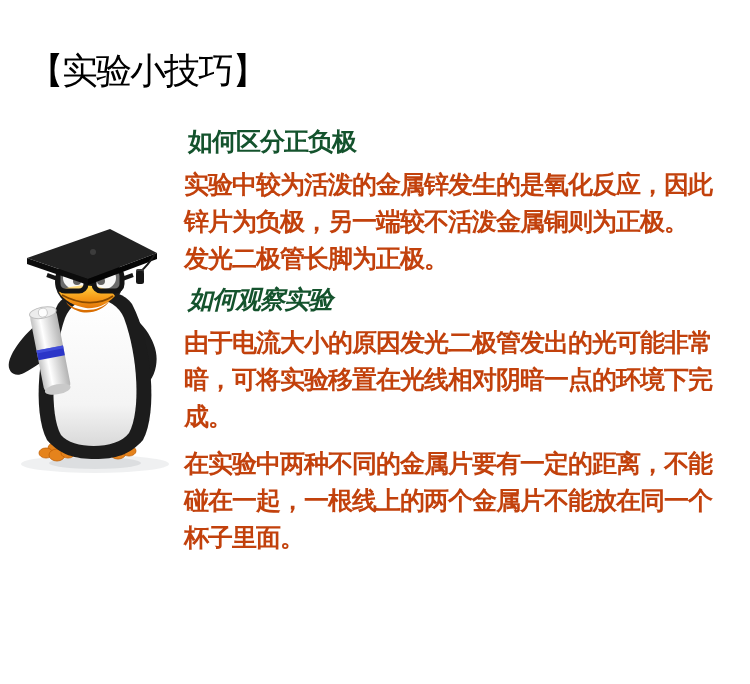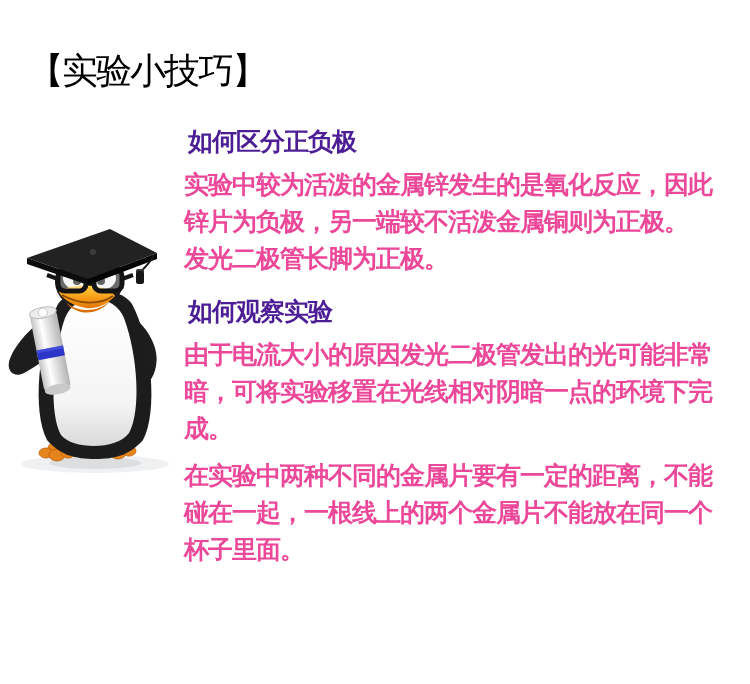--- a/index.html
+++ b/index.html
@@ -31,31 +31,31 @@
     left:184px; top:126px;
     width:540px;
   }
   .tip { margin:0; }
   .tip-heading {
     margin:0 0 0 4px;
     font-size:25px;
     line-height:30px;
     font-weight:700;
     letter-spacing:-1px;
-    color:#4c1d95;
+    color:#14532d;
     white-space:nowrap;
   }
-  .tip + .tip .tip-heading { margin-top:19px; }
+  .tip + .tip .tip-heading { margin-top:7px;font-style:italic; }
   .tip-body {
     margin:10px 0 0 0;
     font-size:25px;
     line-height:37px;
     font-weight:700;
     letter-spacing:-1px;
-    color:#ec4899;
+    color:#c2410c;
     white-space:pre-line;
     text-align:left;
   }
 </style>
 </head>
 <body>
 
 <h1 class="page-title">【实验小技巧】</h1>
 
 <div class="penguin-wrap">

